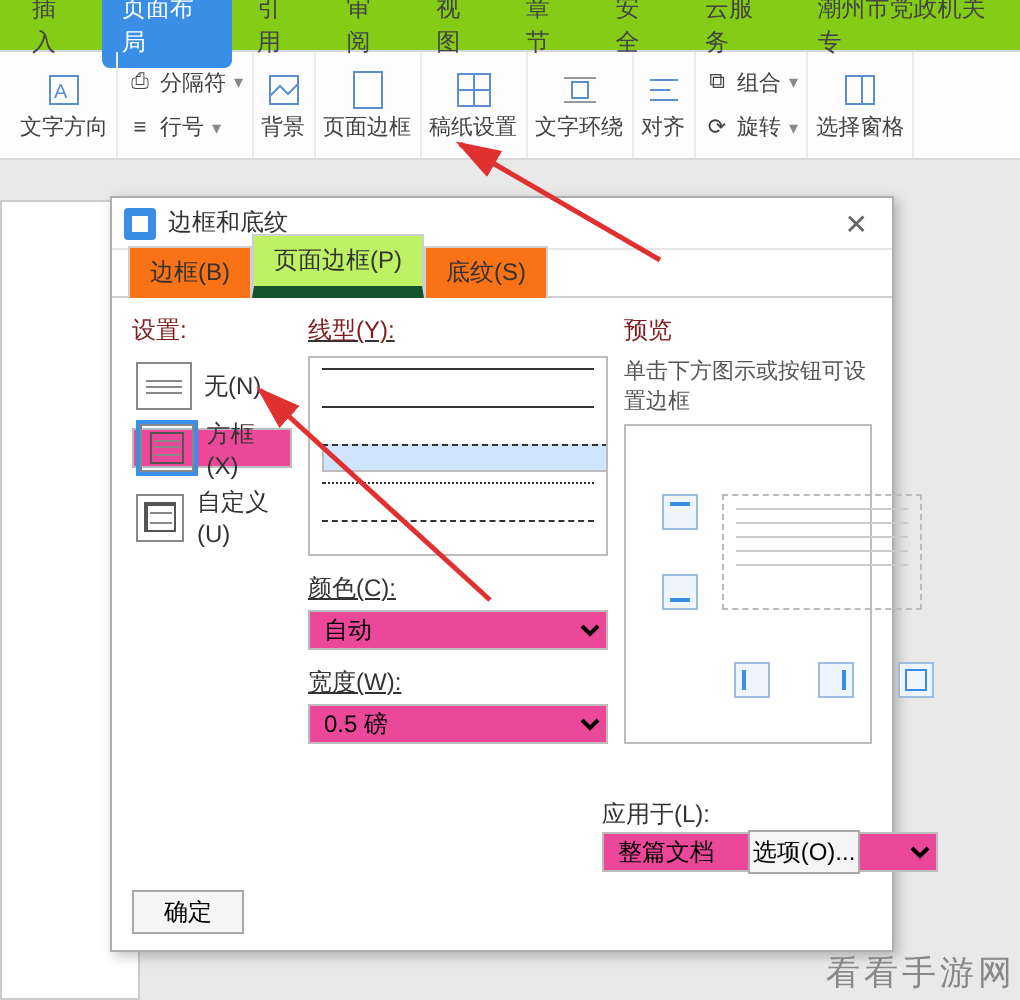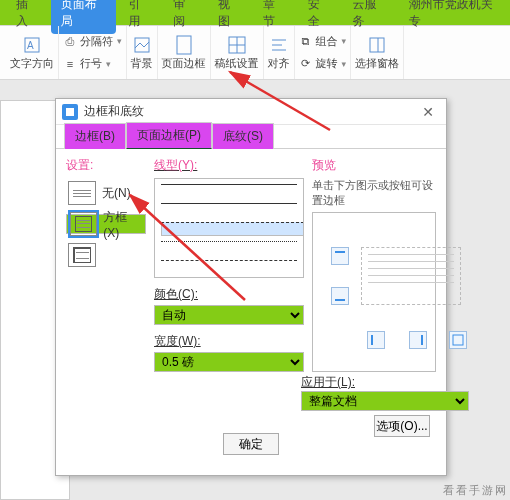--- a/index.html
+++ b/index.html
@@ -116,40 +116,40 @@
     border-bottom:1px solid #cfcfcf;
     align-items:flex-end;
     padding-left:8px;
     gap:0;
   }
   .dlg-tabs .dt {
     padding:4px 10px;
     border:1px solid #cfcfcf;
     border-bottom:none;
     font-size:12px;
-    background:#d946ef;
+    background:#f97316;
     position:relative;
     top:1px;
     cursor:pointer;
   }
   .dlg-tabs .dt.active {
-    background:#d946ef;
-    border-bottom:1px solid #14532d;
+    background:#bef264;
+    border-bottom:6px solid #14532d;
     margin-top:44px;
   }
   .dlg-body {
     display:flex;
     padding: 8px 10px;
     gap: 8px;
     height: 290px;
   }
   .col1 { width: 80px; }
   .col2 { width: 150px; text-decoration: underline; }
   .col3 { flex:1; }
-  .section-label { font-size:12px; color:#ec4899; margin-bottom:4px;}
+  .section-label { font-size:12px; color:#7f1d1d; margin-bottom:4px;}
   .preset {
     display:flex;
     align-items:center;
     gap:6px;
     padding:3px 2px;
     margin-bottom:6px;
     cursor:pointer;
   }
   .preset .pimg {
     width:28px; height:24px;
@@ -178,21 +178,21 @@
   .lstbox .row.dashed { border-top:1.5px dashed #333;}
   .lstbox .row.dotted { border-top:1.5px dotted #333;}
   .lstbox .row.sel { background:#cfe5ff; }
   .fld { margin-bottom:8px; }
   .fld .lbl { font-size:12px; margin-bottom:2px; display:block;}
   .sel, select {
     width:100%;
     height:20px;
     font-size:12px;
     border:1px solid #bcbcbc;
-    background:#84cc16;
+    background:#ec4899;
     padding:0 3px;
   }
   .preview-box {
     border:1px solid #bcbcbc;
     height:160px;
     padding:6px;
     position:relative;
     margin-top:4px;
   }
   .preview-core {
@@ -206,40 +206,40 @@
     position:absolute;
     width:18px;height:18px;
     border:1px solid #9cbde2;
     background:#eef5fd;
     cursor:pointer;
   }
   .pbtn svg{display:block;margin:auto;}
   .hint {font-size:11px;color:#555;margin-bottom:4px;}
   .dlg-footer {
     position:absolute;
-    bottom:20px; right:10px; left:10px;
+    bottom:8px; right:10px; left:10px;
     display:flex;
-    justify-content:center;
+    justify-content:flex-start;
     align-items:center;
     gap:6px;
   }
   .btn {
     height:22px;
     min-width:56px;
     font-size:12px;
     border:1px solid #aaa;
     background:#f5f5f5;
     cursor:pointer;
   }
-  .apply-row { position:absolute; left:245px; bottom:64px; width:168px;text-decoration:underline;}
+  .apply-row { position:absolute; left:245px; bottom:39px; width:168px;}
   .opt-btn { position:absolute; right:16px; bottom:38px;}
   .watermark {
     position:absolute;
     right:2px; bottom:2px;
-    font-size:11px;
+    font-size:17px;
     color:#888;
     letter-spacing:2px;
     pointer-events:none;
   }
 
   
   .arrow {
     position:absolute;
     pointer-events:none;
   }
@@ -304,20 +304,30 @@
           <rect x="1" y="1" width="16" height="16" fill="none" stroke="#5b8fd0"></rect>
           <line x1="1" y1="9" x2="17" y2="9" stroke="#5b8fd0"></line>
           <line x1="9" y1="1" x2="9" y2="17" stroke="#5b8fd0"></line>
         </svg>
     </div>
     <span class="ribbon-label">稿纸设置</span>
   </div>
   <div class="ribbon-group">
     <div class="icon24">
       <svg width="18" height="18">
+          <rect x="5" y="5" width="8" height="8" fill="none" stroke="#5b8fd0"></rect>
+          <line x1="1" y1="3" x2="17" y2="3" stroke="#999"></line>
+          <line x1="1" y1="15" x2="17" y2="15" stroke="#999"></line>
+        </svg>
+    </div>
+    <span class="ribbon-label">文字环绕</span>
+  </div>
+  <div class="ribbon-group">
+    <div class="icon24">
+      <svg width="18" height="18">
           <line x1="2" y1="4" x2="16" y2="4" stroke="#5b8fd0"></line>
           <line x1="2" y1="9" x2="12" y2="9" stroke="#5b8fd0"></line>
           <line x1="2" y1="14" x2="16" y2="14" stroke="#5b8fd0"></line>
         </svg>
     </div>
     <span class="ribbon-label">对齐</span>
   </div>
   <div class="ribbon-group small">
     <div class="small-row">
       <span class="icon16">⧉</span>
@@ -383,20 +393,21 @@
         </div>
         <span>方框(X)</span>
       </div>
       <div class="preset">
         <div class="pimg box">
           <div class="inner" style="border-left:2px solid #555;border-top:2px solid #555;">
               <div class="l"></div>
               <div class="l"></div>
             </div>
         </div>
+        <span>自定义(U)</span>
       </div>
     </div>
 
     <div class="col2">
       <div class="section-label">线型(Y):</div>
       <div class="lstbox">
         <div class="row solid"></div>
         <div class="row solid"></div>
         <div class="row dashed sel"></div>
         <div class="row dotted"></div>

